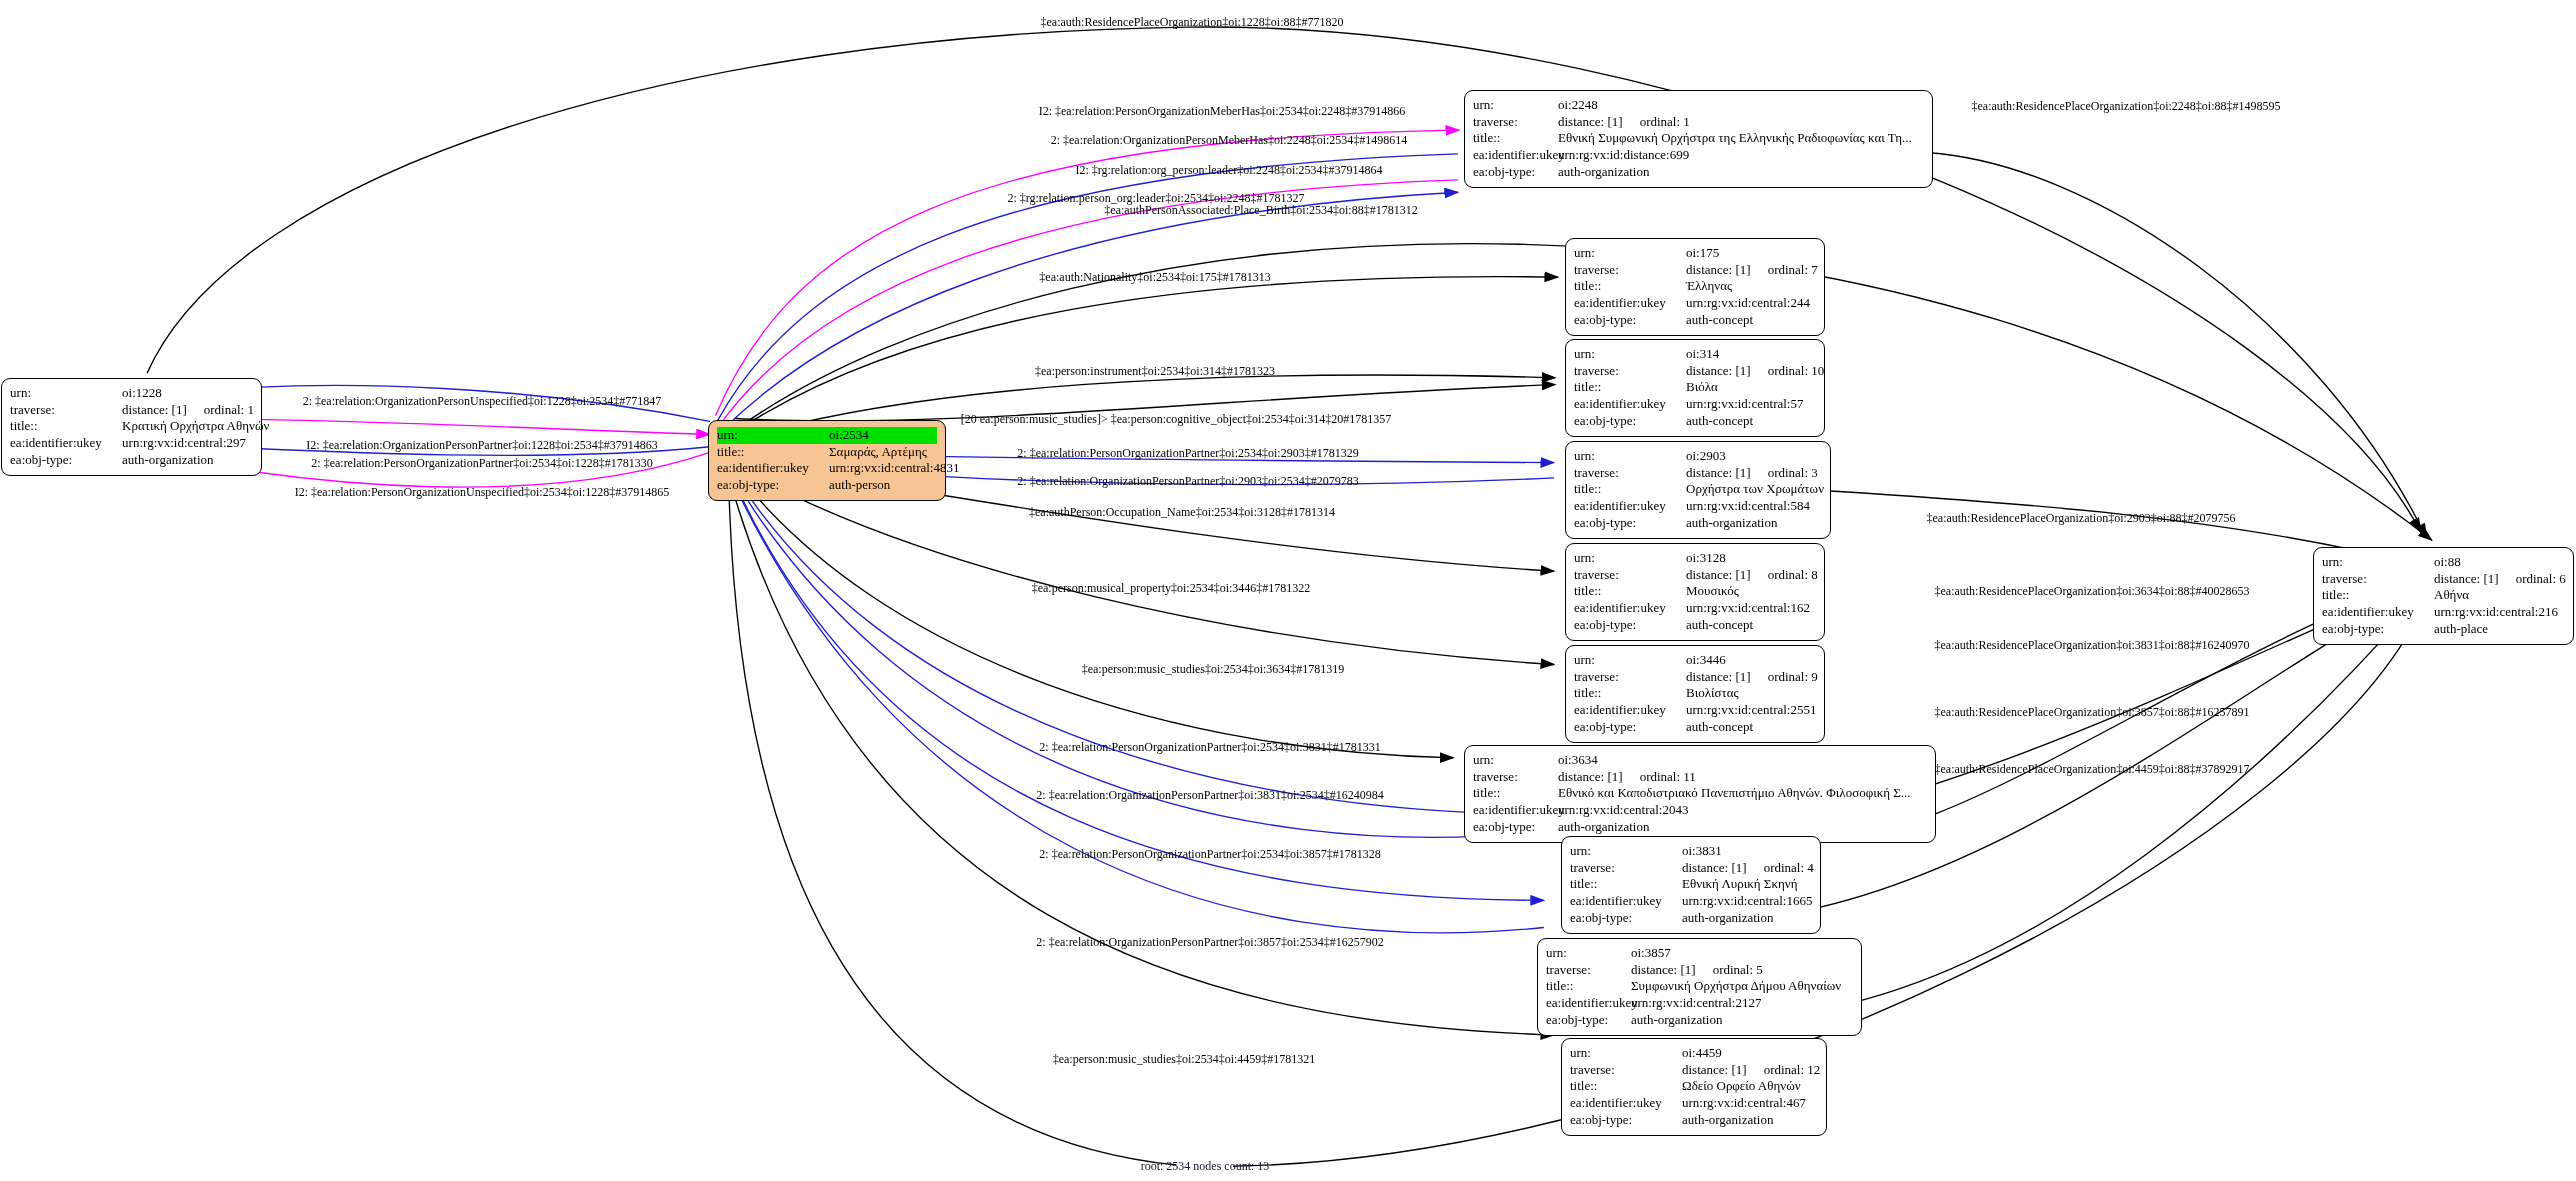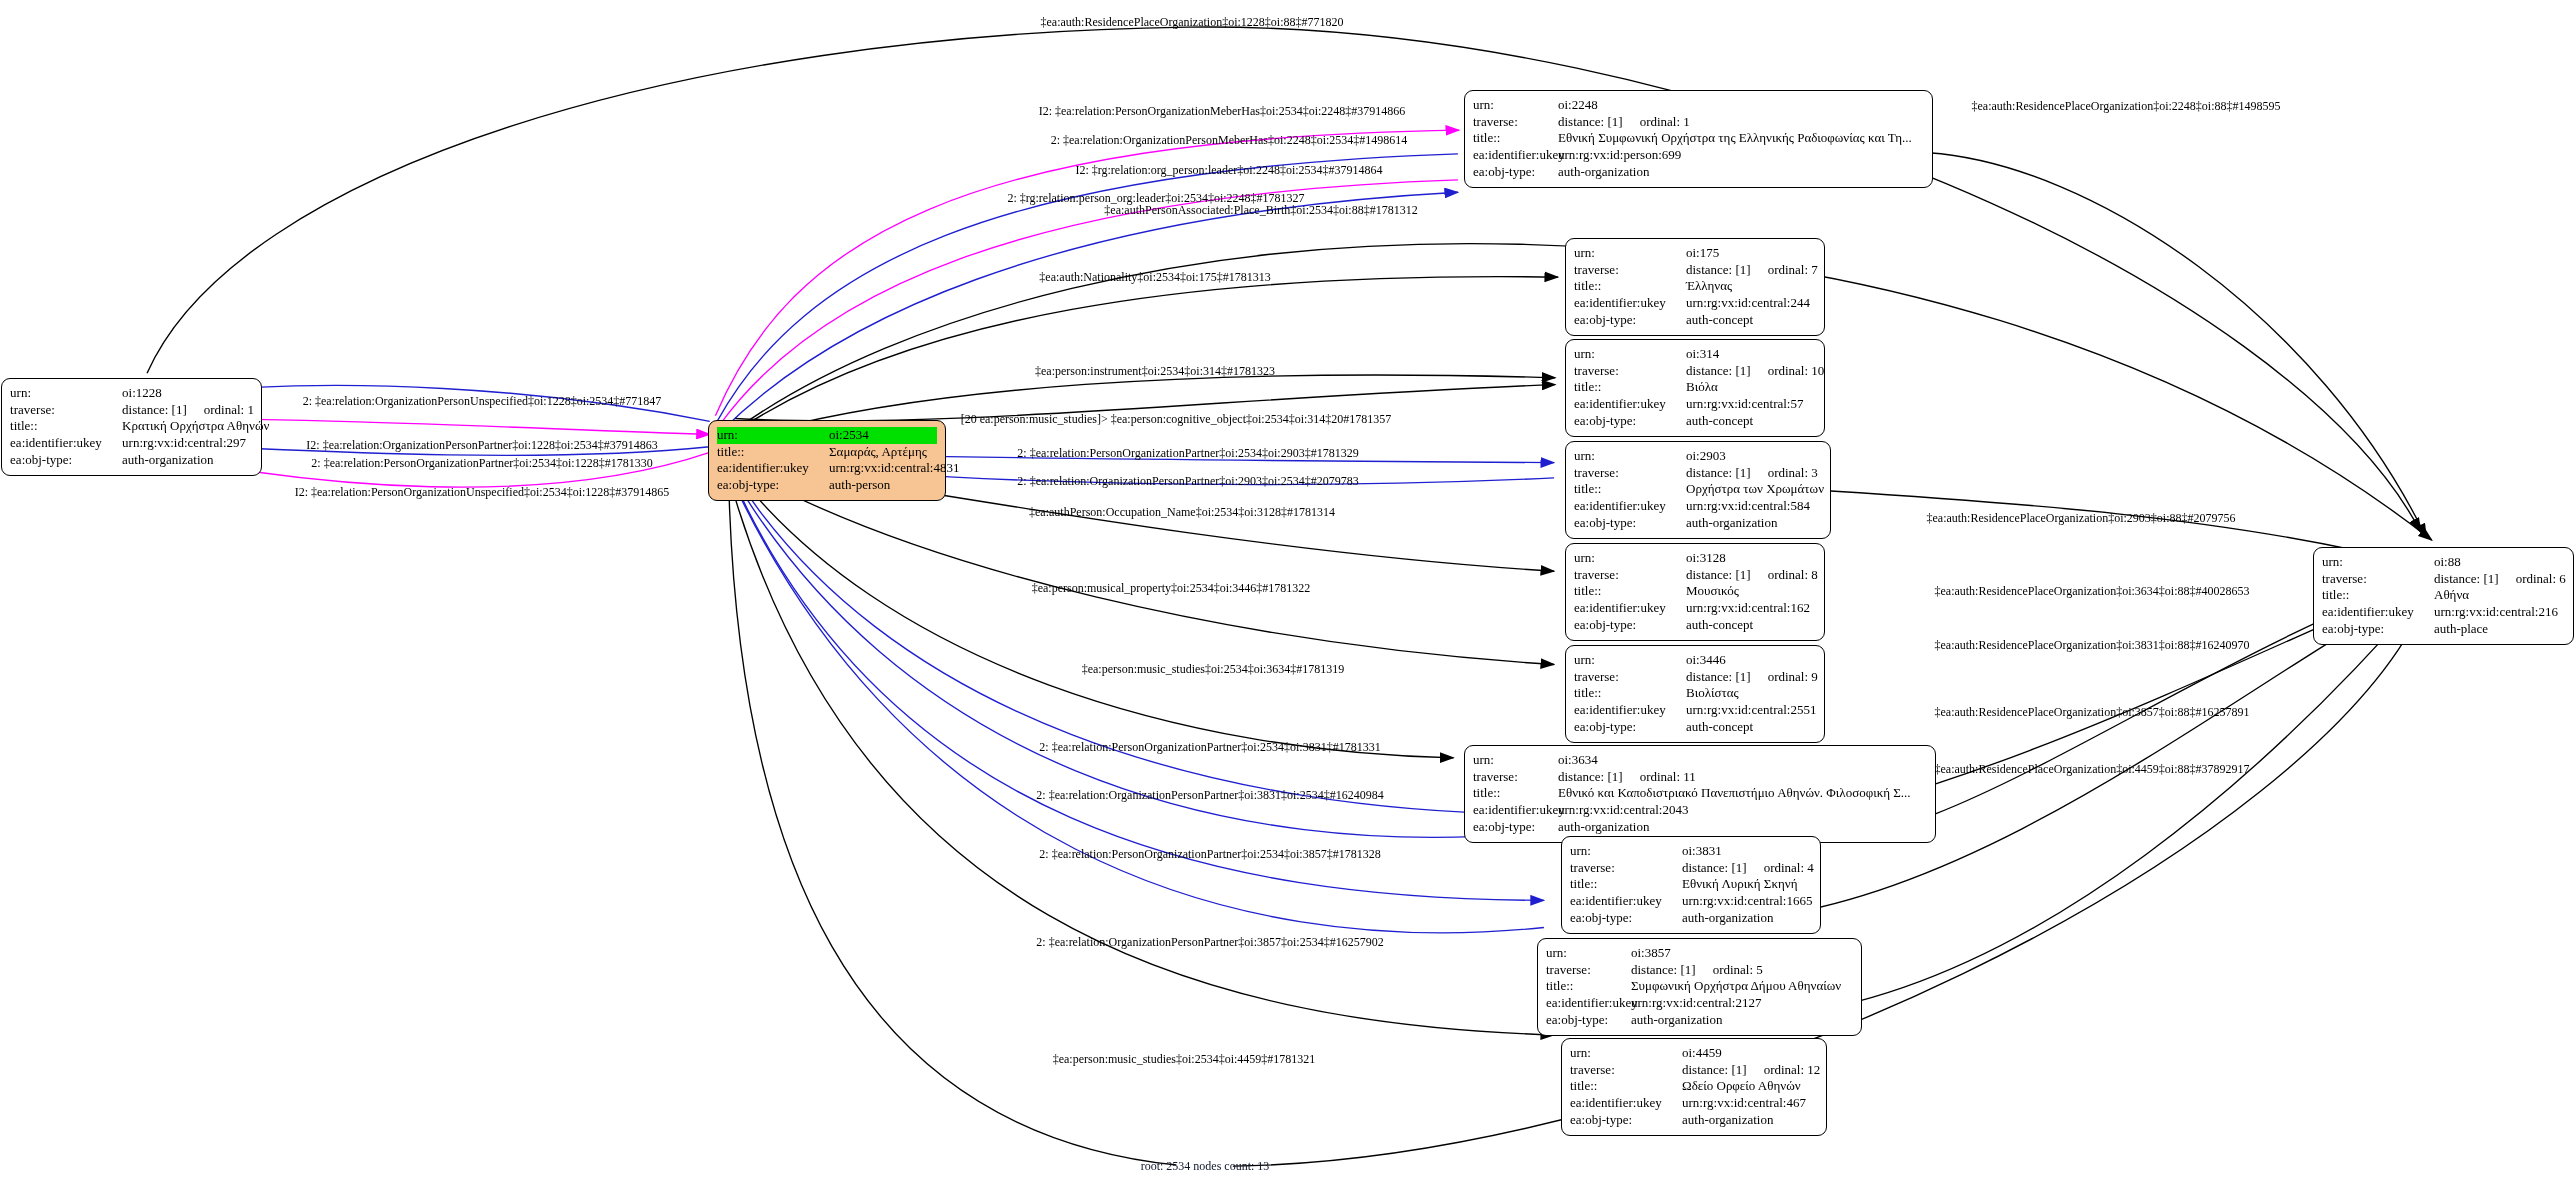--- a/index.html
+++ b/index.html
@@ -159,21 +159,21 @@
         <span>distance: [1]</span>
         <span>ordinal: 1</span>
       </span>
     </div>
     <div class="row">
       <span class="k">title::</span>
       <span class="v">Εθνική Συμφωνική Ορχήστρα της Ελληνικής Ραδιοφωνίας και Τη...</span>
     </div>
     <div class="row">
       <span class="k">ea:identifier:ukey</span>
-      <span class="v">urn:rg:vx:id:person:699</span>
+      <span class="v">urn:rg:vx:id:distance:699</span>
     </div>
     <div class="row">
       <span class="k">ea:obj-type:</span>
       <span class="v">auth-organization</span>
     </div>
   </div>
 
   <div class="node" style="left:1565px;top:238px;width:260px;">
     <div class="row">
       <span class="k">urn:</span>

